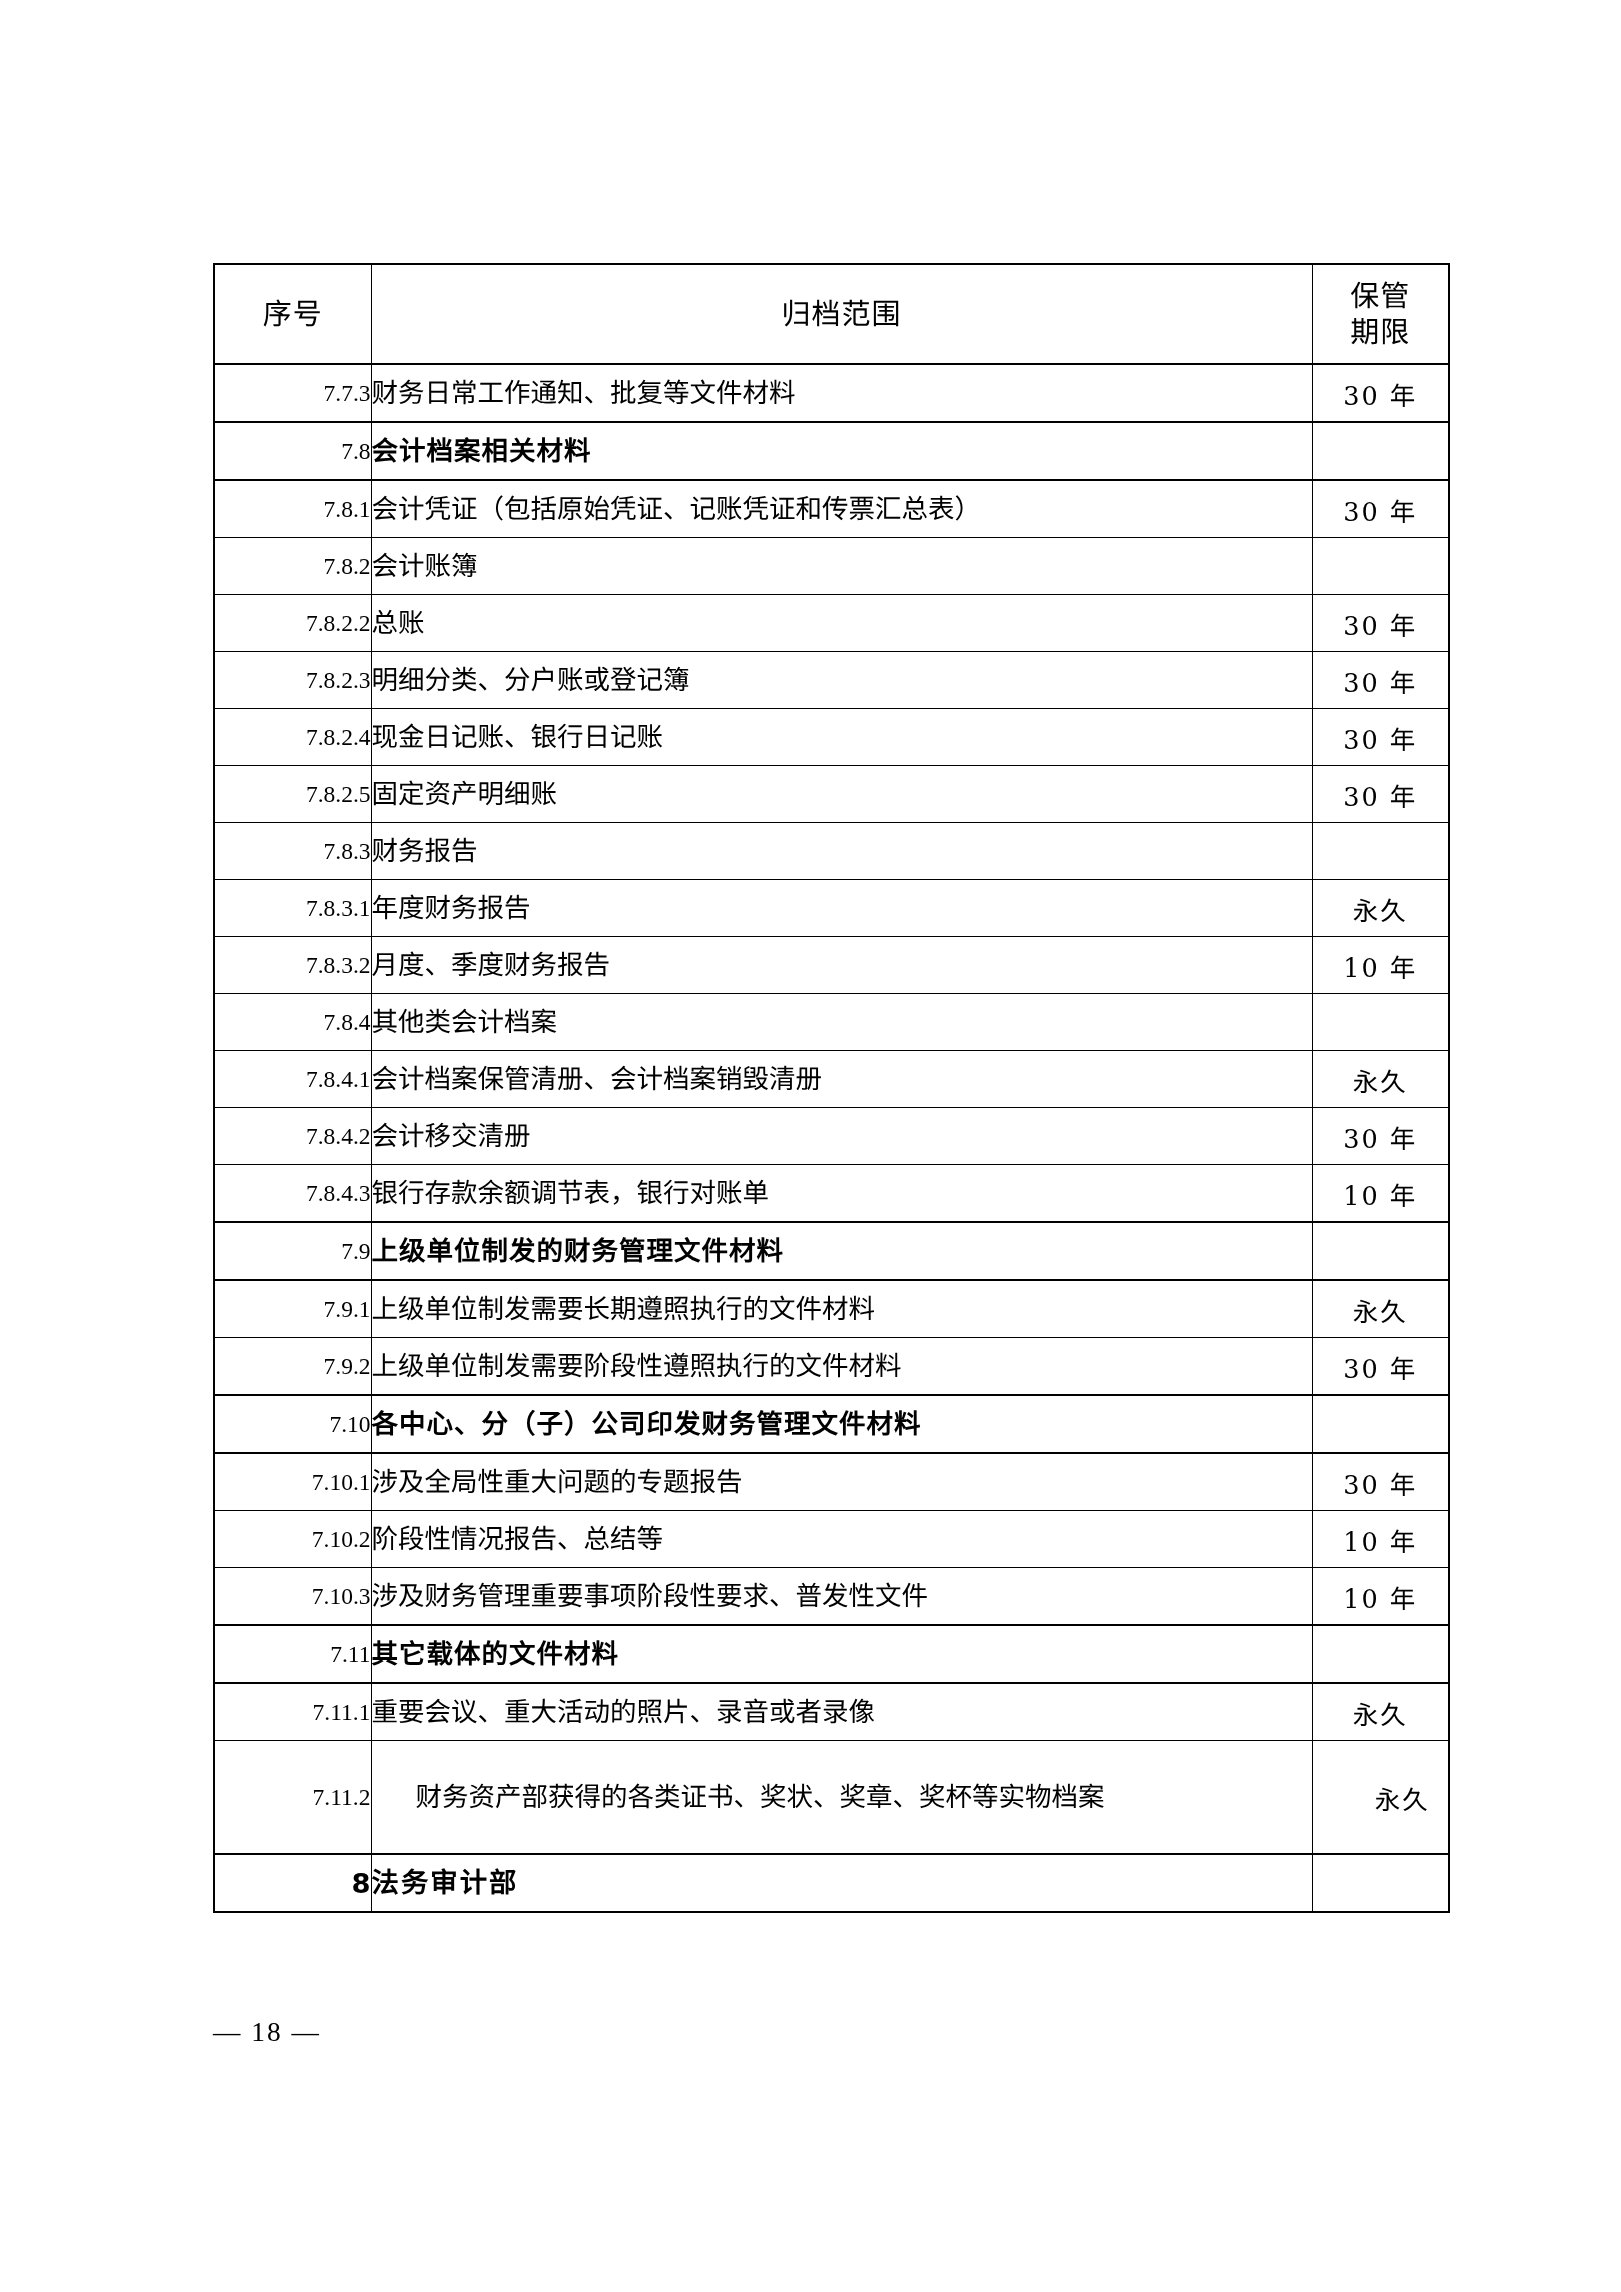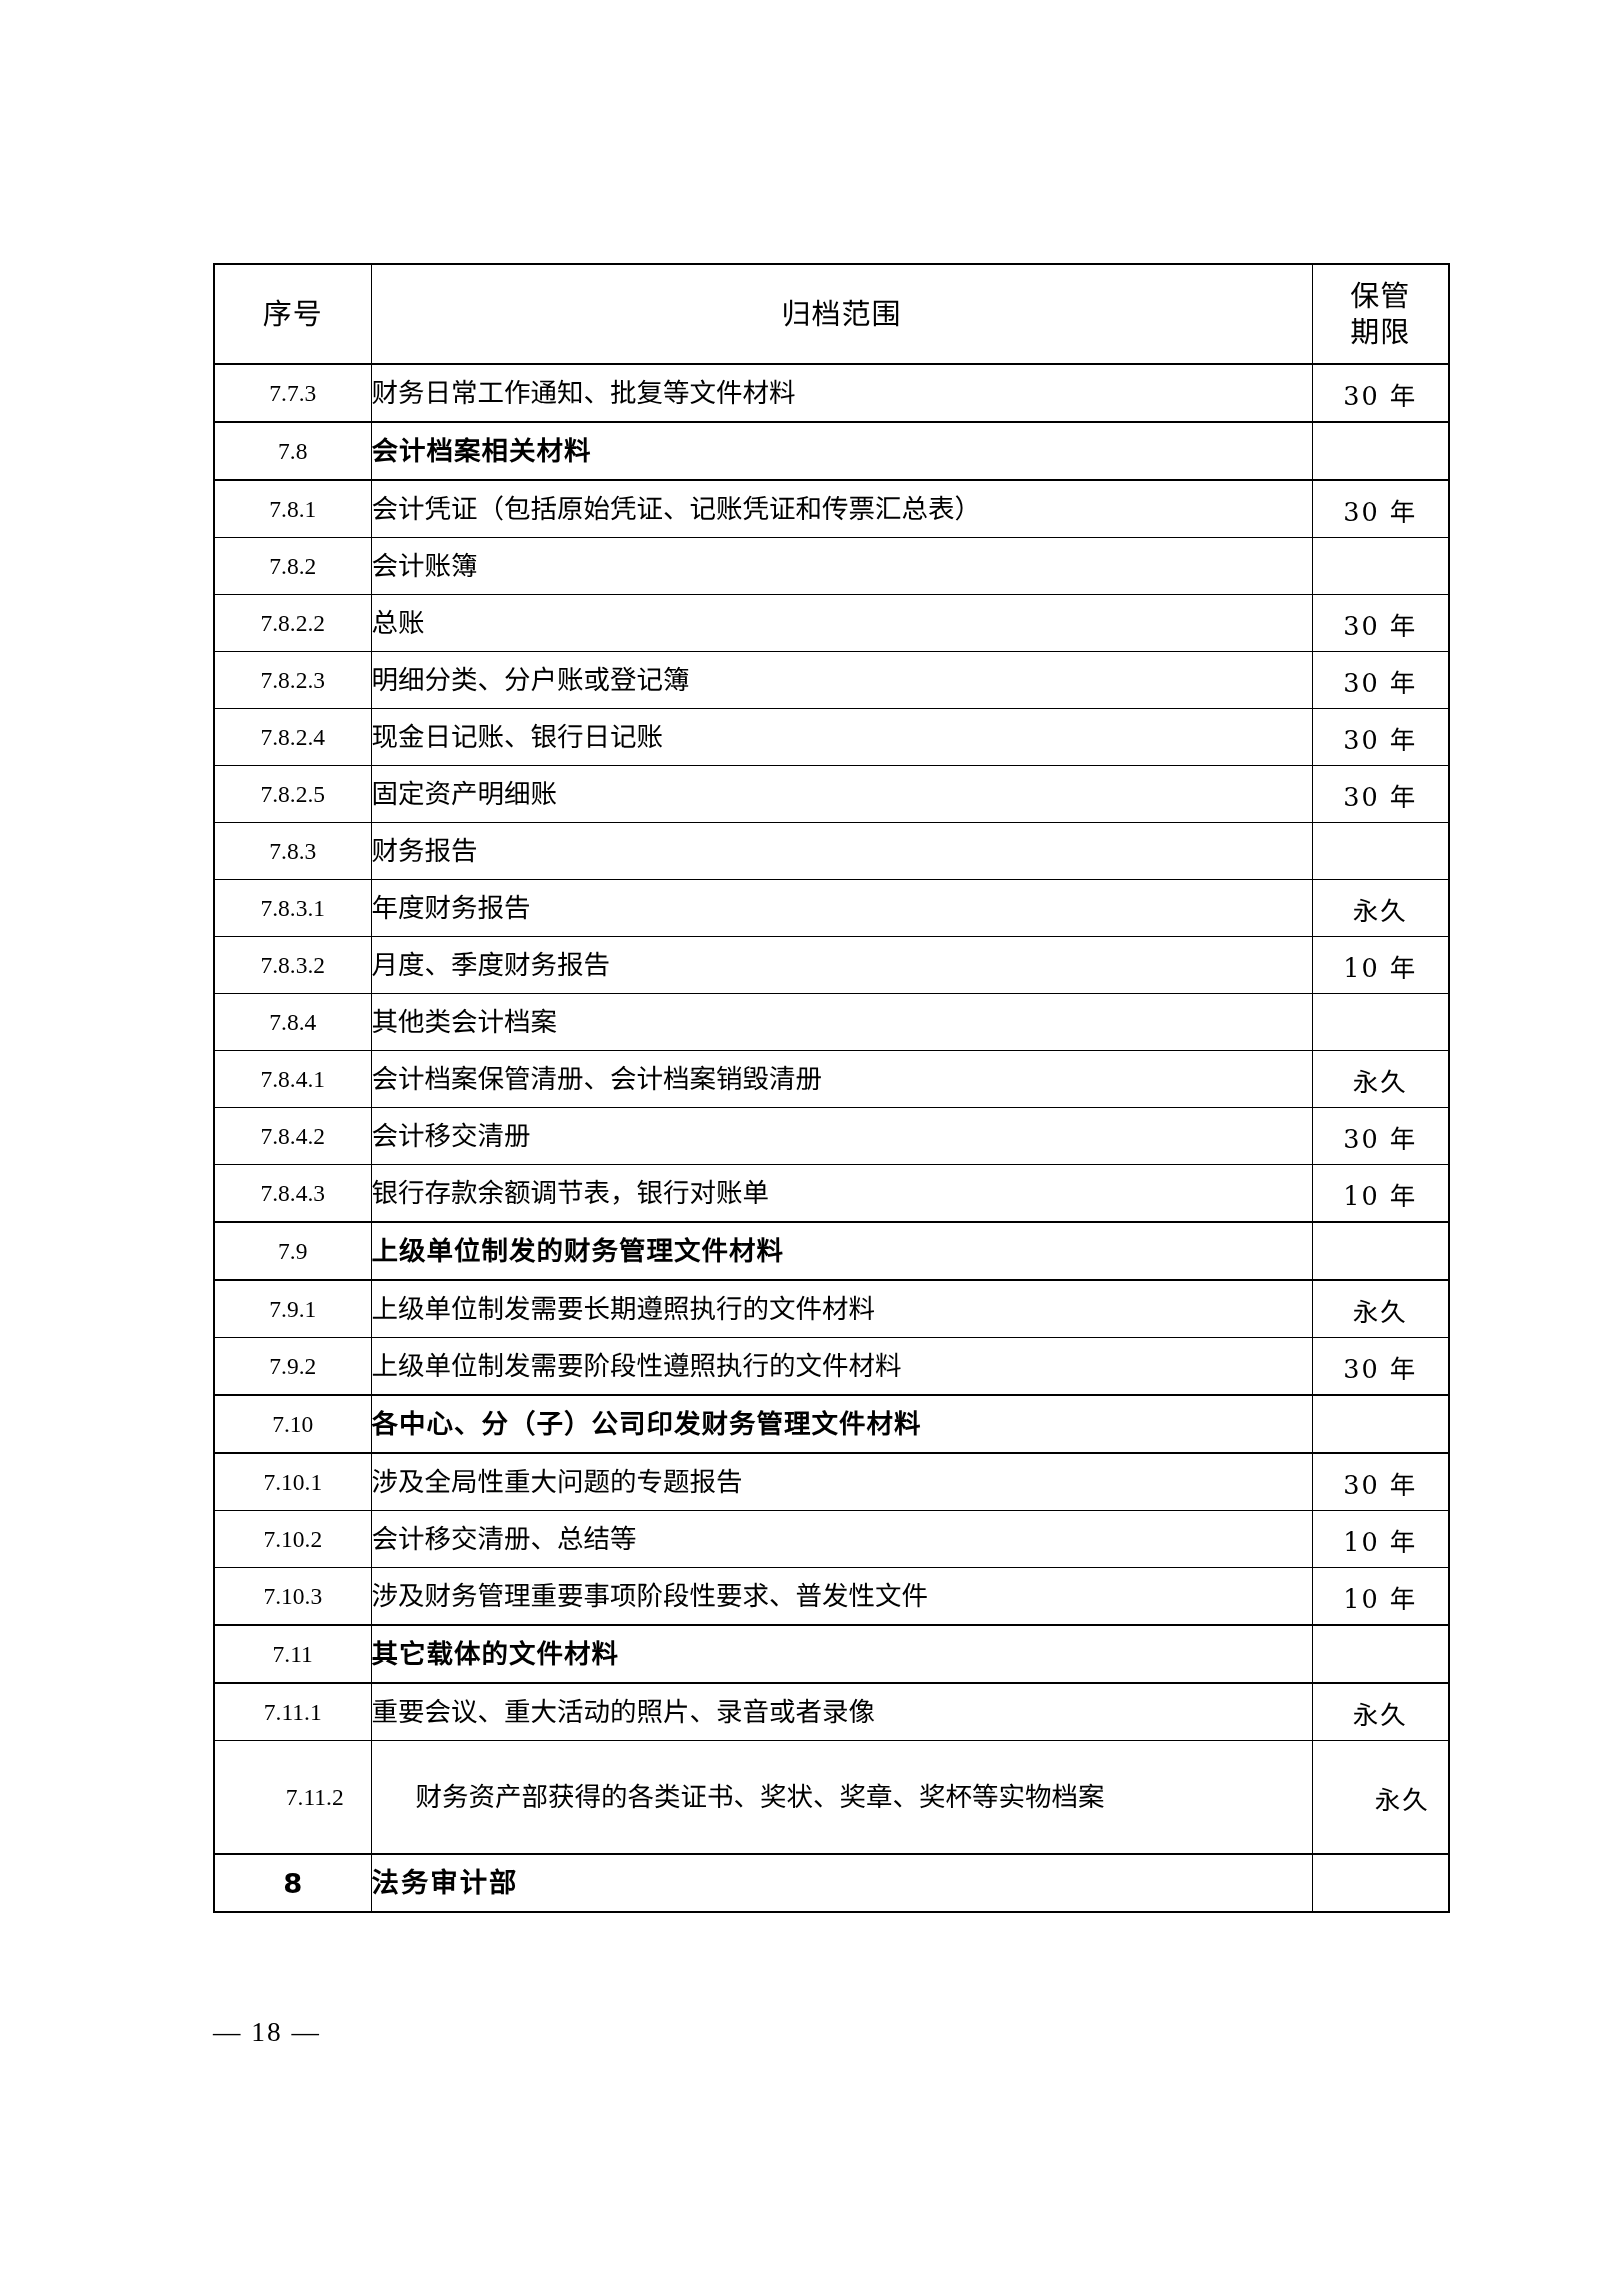--- a/index.html
+++ b/index.html
@@ -74,21 +74,21 @@
   
   tr.body-row td {
     height: 56px;
   }
   tr.body-row.tall td {
     height: 112px;
     padding-left: 44px;
   }
 
   td.cell-seq {
-    text-align: center;
+    text-align: right;
     padding-left: 11.8px;
     font-size: 23.5px;
     font-family: "Liberation Serif", "DejaVu Serif", serif;
     letter-spacing: 0px;
   }
   td.cell-scope {
     text-align: left;
     padding-left: 13.7px;
     font-size: 26.5px;
     line-height: 1.5;
@@ -258,21 +258,21 @@
             <td class="cell-scope">各中心、分（子）公司印发财务管理文件材料</td>
             <td class="cell-term"></td>
           </tr>
           <tr class="body-row">
             <td class="cell-seq">7.10.1</td>
             <td class="cell-scope">涉及全局性重大问题的专题报告</td>
             <td class="cell-term">30 年</td>
           </tr>
           <tr class="body-row">
             <td class="cell-seq">7.10.2</td>
-            <td class="cell-scope">会计移交清册、总结等</td>
+            <td class="cell-scope">阶段性情况报告、总结等</td>
             <td class="cell-term">10 年</td>
           </tr>
           <tr class="body-row">
             <td class="cell-seq">7.10.3</td>
             <td class="cell-scope">涉及财务管理重要事项阶段性要求、普发性文件</td>
             <td class="cell-term">10 年</td>
           </tr>
           <tr class="body-row section">
             <td class="cell-seq">7.11</td>
             <td class="cell-scope">其它载体的文件材料</td>

